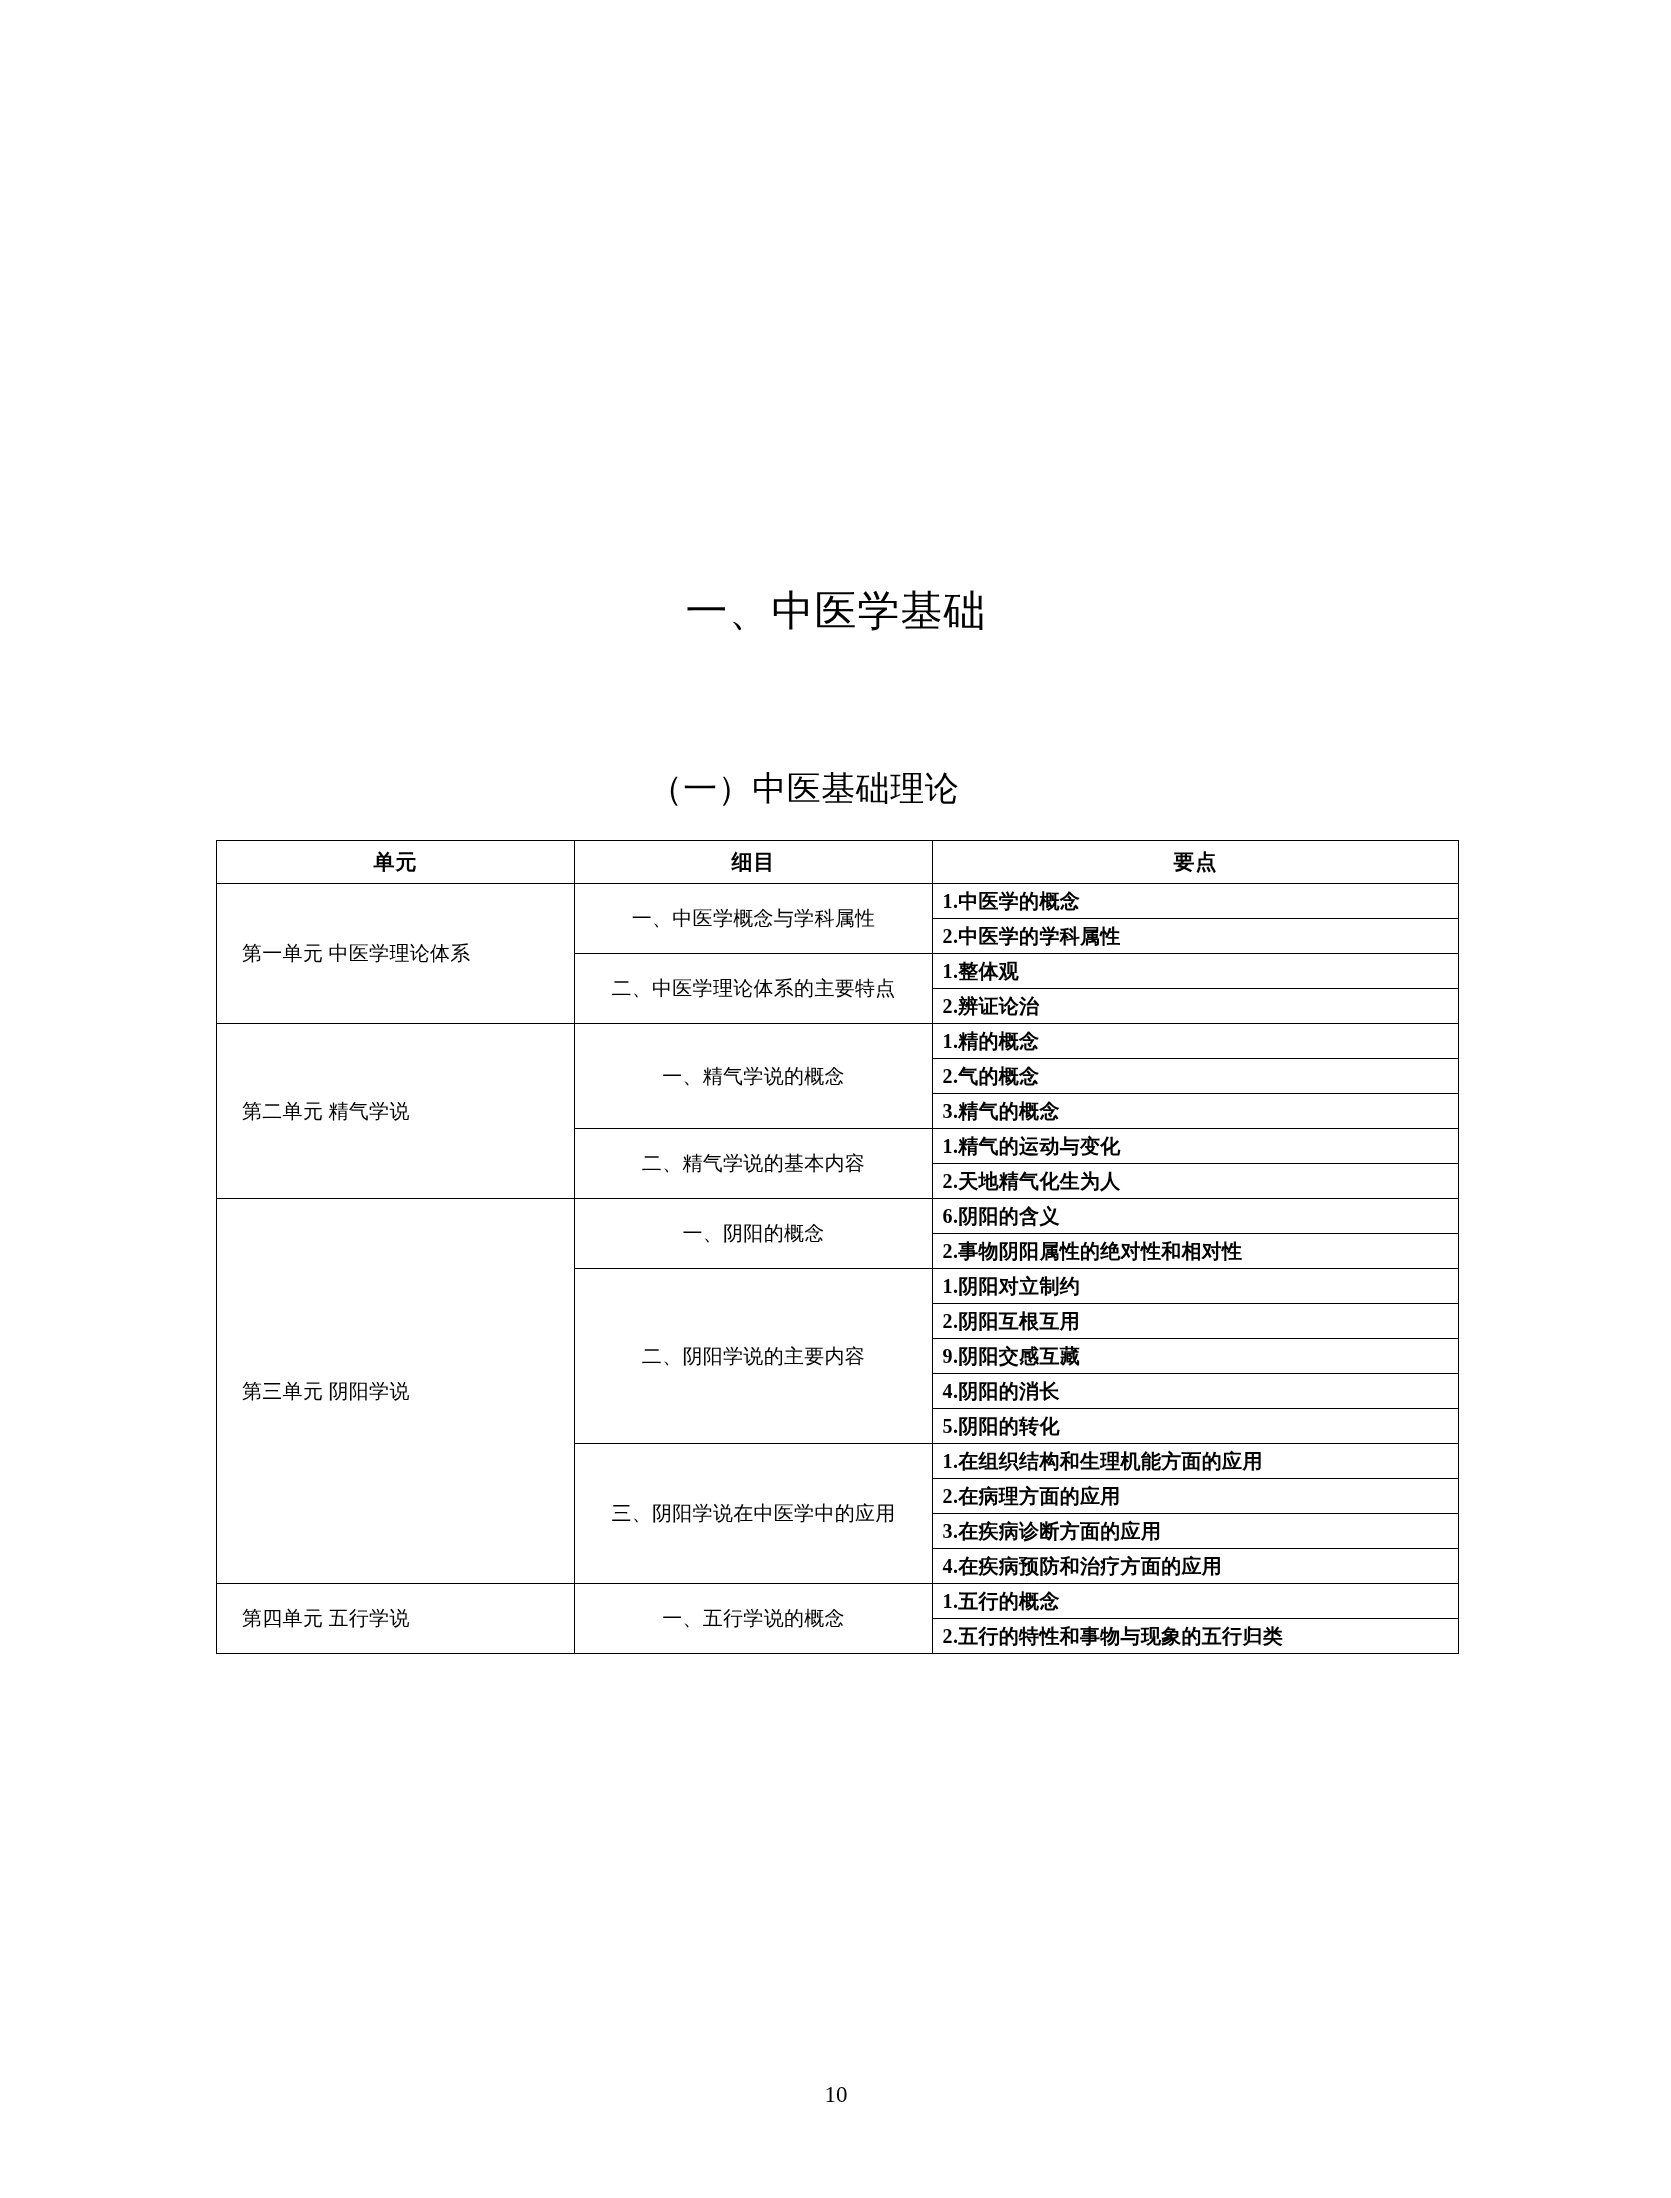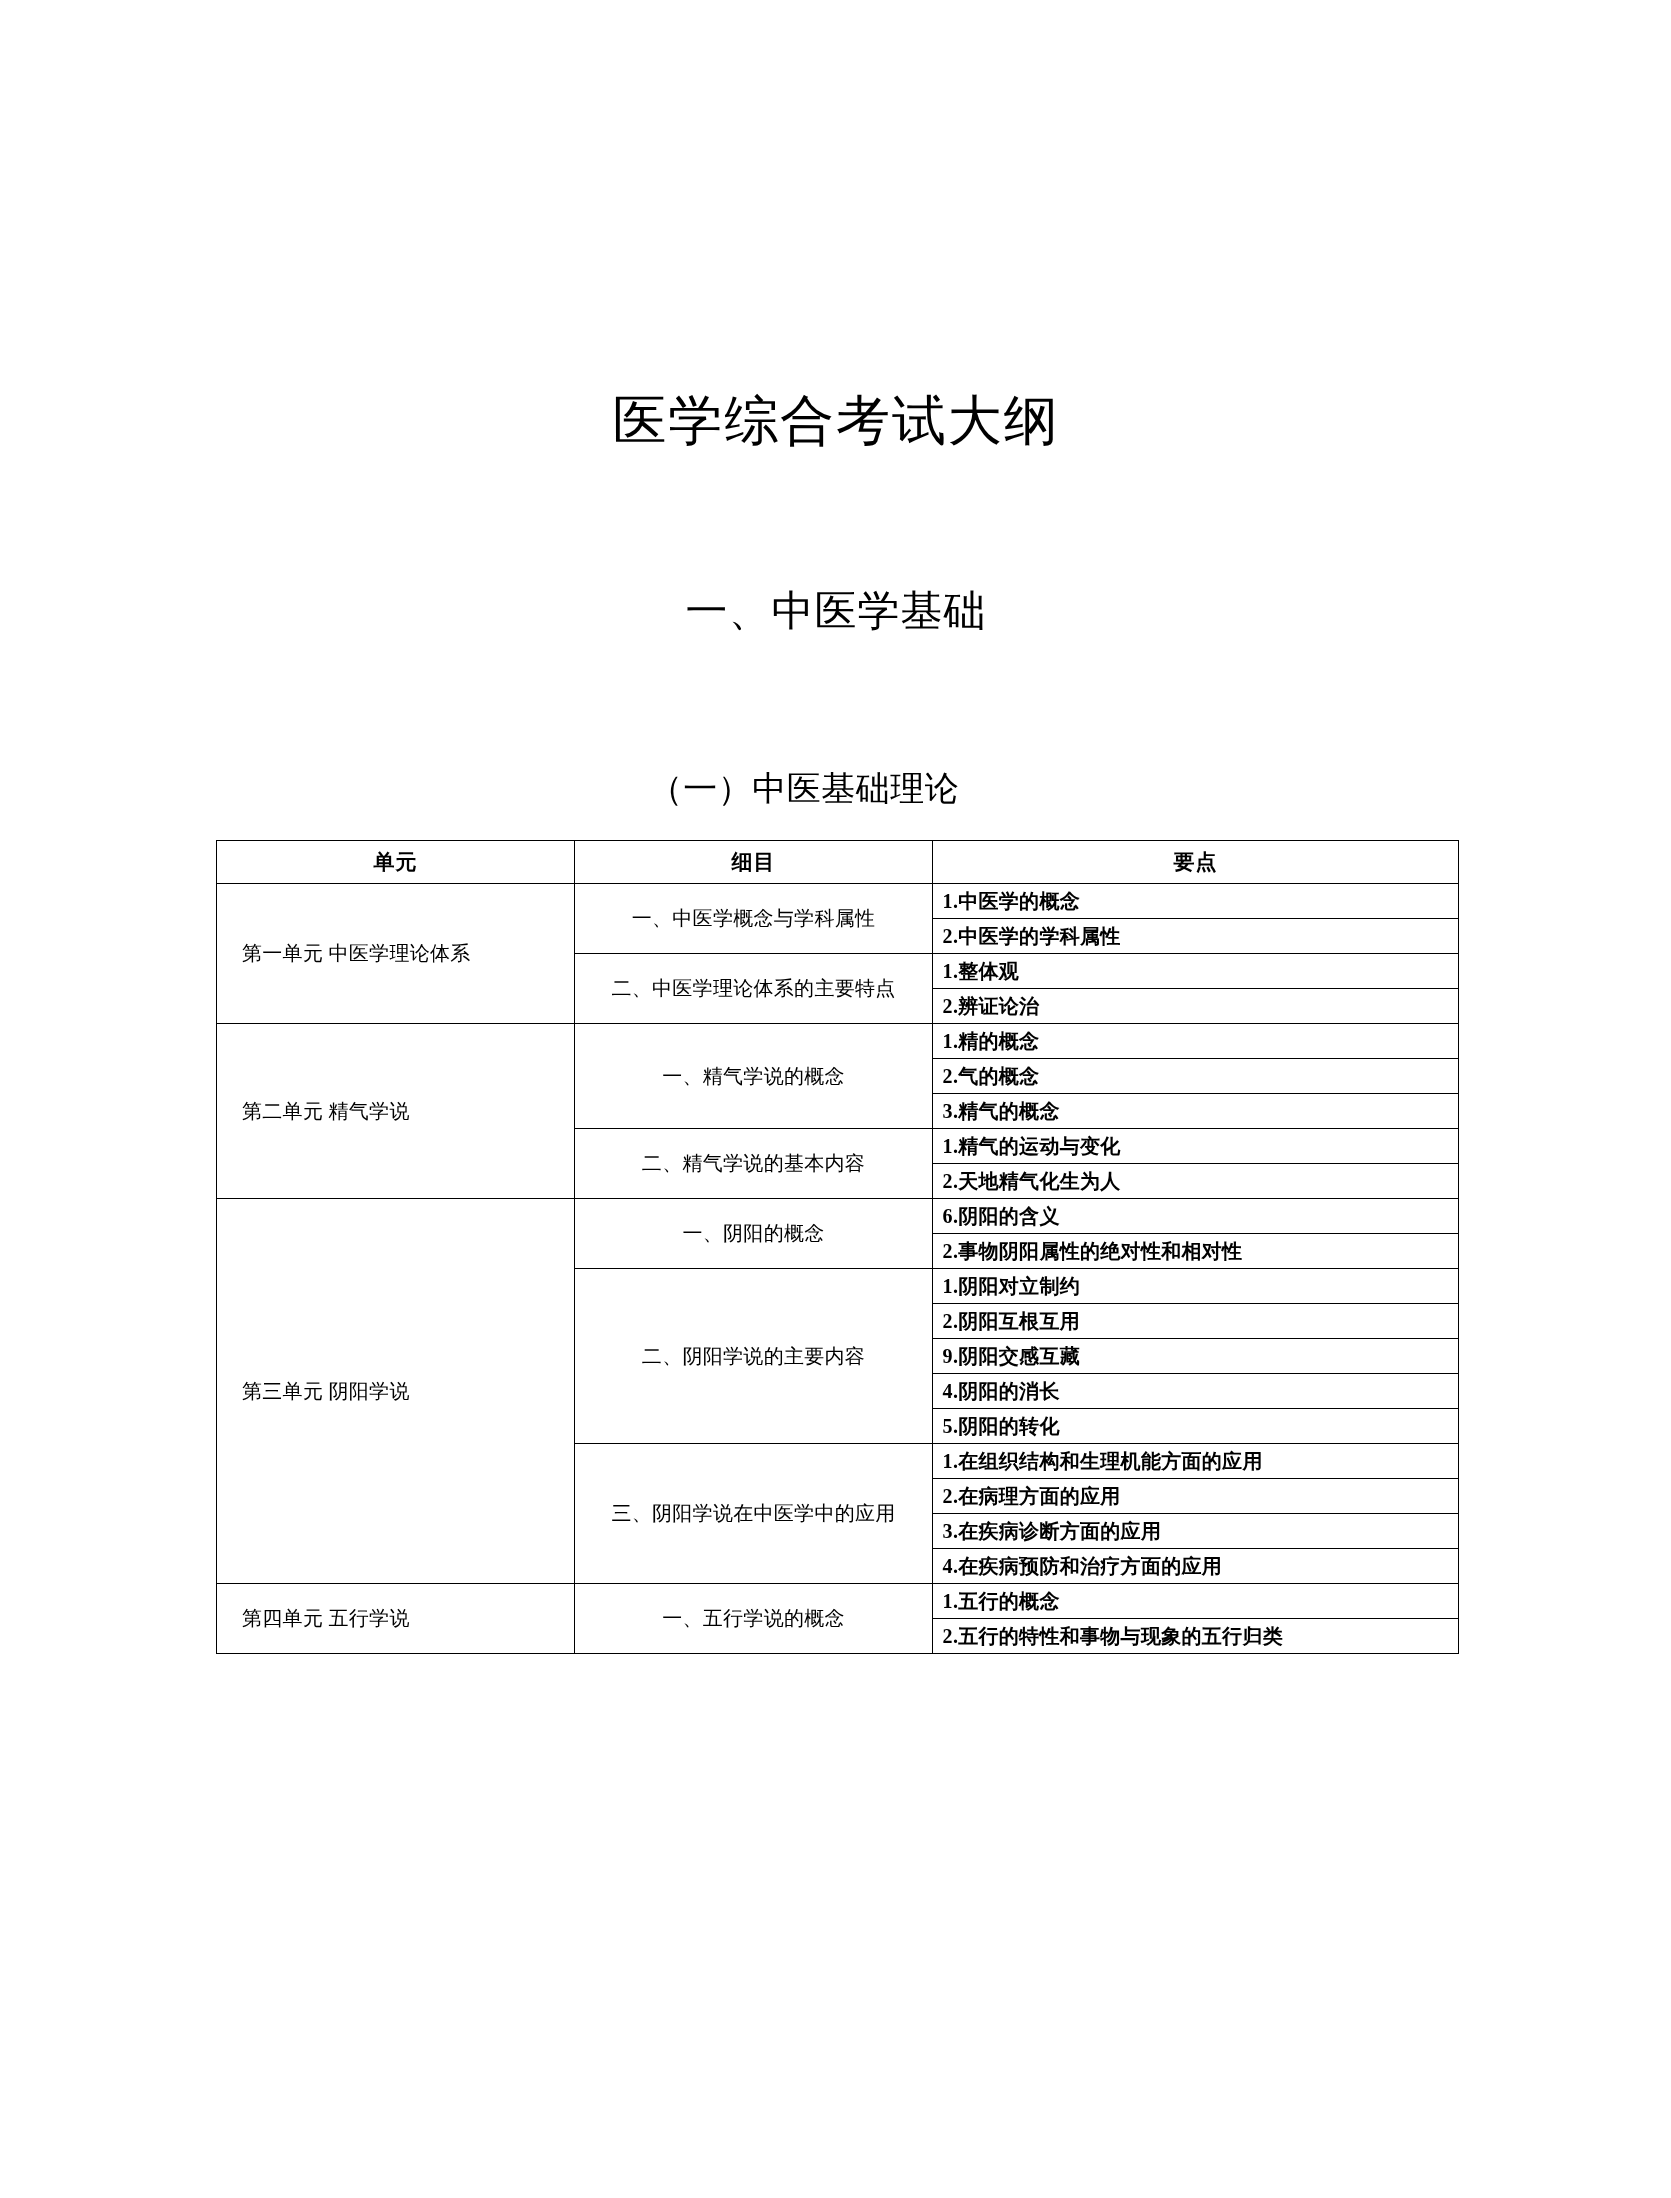--- a/index.html
+++ b/index.html
@@ -127,21 +127,20 @@
     width: 1672px;
     text-align: center;
     font-size: 23px;
   }
 </style>
 </head>
 <body>
 
 <div class="page">
 
-  <h1 class="doc-title">医学综合考试大纲</h1>
 
   <h2 class="section-heading">一、中医学基础</h2>
 
   <h3 class="subsection-heading">（一）中医基础理论</h3>
 
   <div class="outline-table-wrap">
     <table class="outline-table">
       <colgroup>
         <col class="col-unit">
         <col class="col-detail">
@@ -230,15 +229,16 @@
             <td class="cell-detail" rowspan="2">一、五行学说的概念</td>
             <td class="cell-point">1.五行的概念</td>
           </tr>
           <tr>
             <td class="cell-point">2.五行的特性和事物与现象的五行归类</td>
           </tr>
         </tbody>
     </table>
   </div>
 
+  <div class="page-number">10</div>
 
 </div>
 
 
 </body></html>

